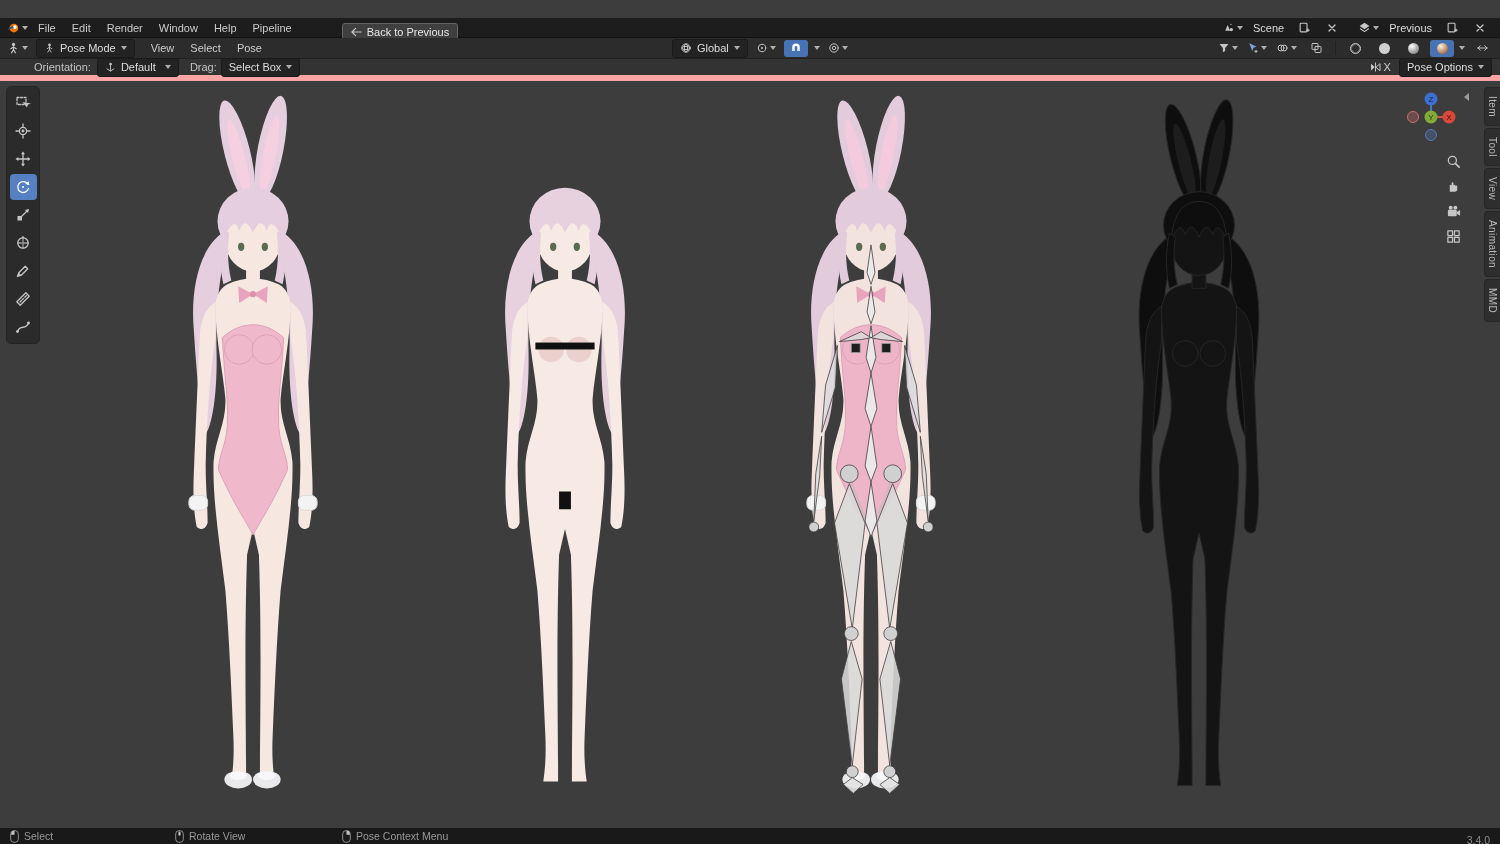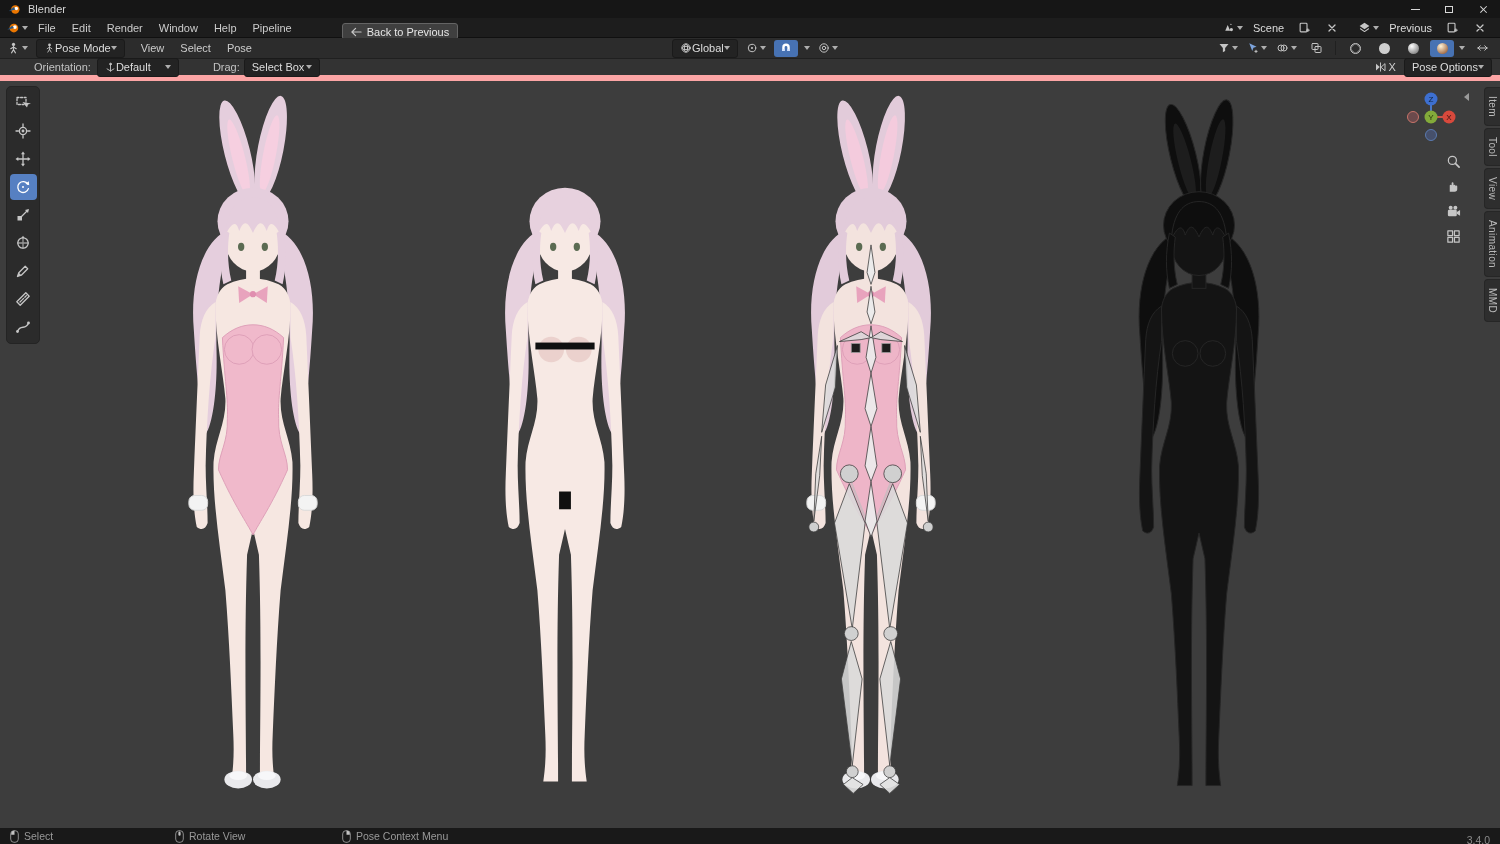--- a/index.html
+++ b/index.html
@@ -9,21 +9,21 @@
   
   .titlebar{position:absolute;top:0;left:0;right:0;height:18px;background:#161616;display:flex;align-items:center;}
   .menubar{position:absolute;top:18px;left:0;right:0;height:20px;background:#1d1d1d;display:flex;align-items:center;border-bottom:1px solid #101010;box-sizing:border-box;}
   .toolheader{position:absolute;top:38px;left:0;right:0;height:21px;background:#2c2c2c;display:flex;align-items:center;border-bottom:1px solid #202020;box-sizing:border-box;}
   .subheader{position:absolute;top:59px;left:0;right:0;height:22px;background:#333333;display:flex;align-items:center;border-bottom:6px solid #fca5a5;box-sizing:border-box;}
   .viewport{position:absolute;top:81px;left:0;right:0;bottom:16px;background:#3d3d3d;overflow:hidden;}
   .statusbar{position:absolute;left:0;right:0;bottom:0;height:16px;background:#191919;color:#999;font-size:10.5px;}
 
   .mi{padding:0 8px;line-height:20px;color:#cccccc;}
   .caret{width:0;height:0;border-left:3.5px solid transparent;border-right:3.5px solid transparent;border-top:4px solid #aeaeae;display:inline-block;}
-  .dd{display:inline-flex;align-items:center;background:#232323;border:1px solid #1a1a1a;border-radius:3px;padding:1px 7px;height:15px;color:#dedede;white-space:nowrap;}
+  .dd{display:inline-flex;align-items:center;gap:5px;background:#232323;border:1px solid #1a1a1a;border-radius:3px;padding:1px 7px;height:15px;color:#dedede;white-space:nowrap;}
   .ibtn{min-width:20px;height:17px;display:inline-flex;align-items:center;justify-content:center;border-radius:3px;gap:2px;padding:0 2px;}
   .ibtn.active{background:#4772b3;}
   .sicon{stroke:#c6c6c6;stroke-width:1.3;fill:none;stroke-linecap:round;stroke-linejoin:round;}
   .ficon{fill:#c6c6c6;}
 
   
   .winbtn{width:34px;height:18px;display:flex;align-items:center;justify-content:center;}
   .glyph-min{width:9px;height:1px;background:#d8d8d8;}
   .glyph-max{width:8px;height:7px;border:1px solid #d8d8d8;box-sizing:border-box;}
   .glyph-close{position:relative;width:9px;height:9px;}
@@ -66,41 +66,20 @@
 
   
   .sgrp{position:absolute;top:0;height:16px;display:flex;align-items:center;gap:5px;}
   .version{position:absolute;right:10px;top:0;height:24px;display:flex;align-items:center;color:#8a8a8a;}
 </style>
 </head>
 <body>
 
 <div class="app">
 
-  <div class="titlebar">
-    <span style="margin-left:8px;display:flex">
-      <svg width="13" height="13" viewBox="0 0 16 16">
-          <circle cx="9" cy="8" r="5.2" fill="#ea7600"></circle>
-          <circle cx="10.2" cy="6.8" r="2.2" fill="#ffffff"></circle>
-          <path d="M1,10 L7,5 L9,8 Z" fill="#265787"></path>
-        </svg>
-    </span>
-    <span style="margin-left:7px;color:#d6d6d6">Blender</span>
-    <div style="margin-left:auto;display:flex">
-      <div class="winbtn">
-          <div class="glyph-min"></div>
-        </div>
-      <div class="winbtn">
-          <div class="glyph-max"></div>
-        </div>
-      <div class="winbtn">
-          <div class="glyph-close"></div>
-        </div>
-    </div>
-  </div>
 
   <div class="menubar">
     <span class="ibtn" style="margin-left:4px">
       <svg width="14" height="14" viewBox="0 0 16 16">
           <circle cx="9" cy="8" r="5" fill="#ea7600"></circle>
           <circle cx="10.2" cy="6.9" r="2.1" fill="#fff"></circle>
           <path d="M1.5,10 L7,5.4 L9,8 Z" fill="#265787"></path>
         </svg>
       <span class="caret"></span>
     </span>
@@ -267,21 +246,21 @@
   <div class="subheader">
     <span style="margin-left:34px;color:#c3c3c3">Orientation:</span>
     <span class="dd" style="margin-left:6px;min-width:66px">
       <svg width="11" height="11" viewBox="0 0 16 16" class="sicon">
           <path d="M8,13 V3 M8,13 L3,10 M8,13 L13,10"></path>
           <circle cx="8" cy="3" r="1.3" class="ficon"></circle>
         </svg>
       <span>Default</span>
       <span class="caret" style="margin-left:auto"></span>
     </span>
-    <span style="margin-left:34px;color:#c3c3c3">Drag:</span>
+    <span style="margin-left:11px;color:#c3c3c3">Drag:</span>
     <span class="dd" style="margin-left:4px;min-width:60px">
       <span>Select Box</span>
       <span class="caret" style="margin-left:auto"></span>
     </span>
     <div style="margin-left:auto;margin-right:8px;display:flex;align-items:center;gap:6px">
       <span class="ibtn">
         <svg width="13" height="12" viewBox="0 0 16 16">
             <path d="M7,8 L2,3.5 V12.5 Z" class="ficon"></path>
             <path d="M9,8 L14,3.5 V12.5 Z" class="sicon"></path>
             <path d="M8,2.5 V13.5" class="sicon"></path>

